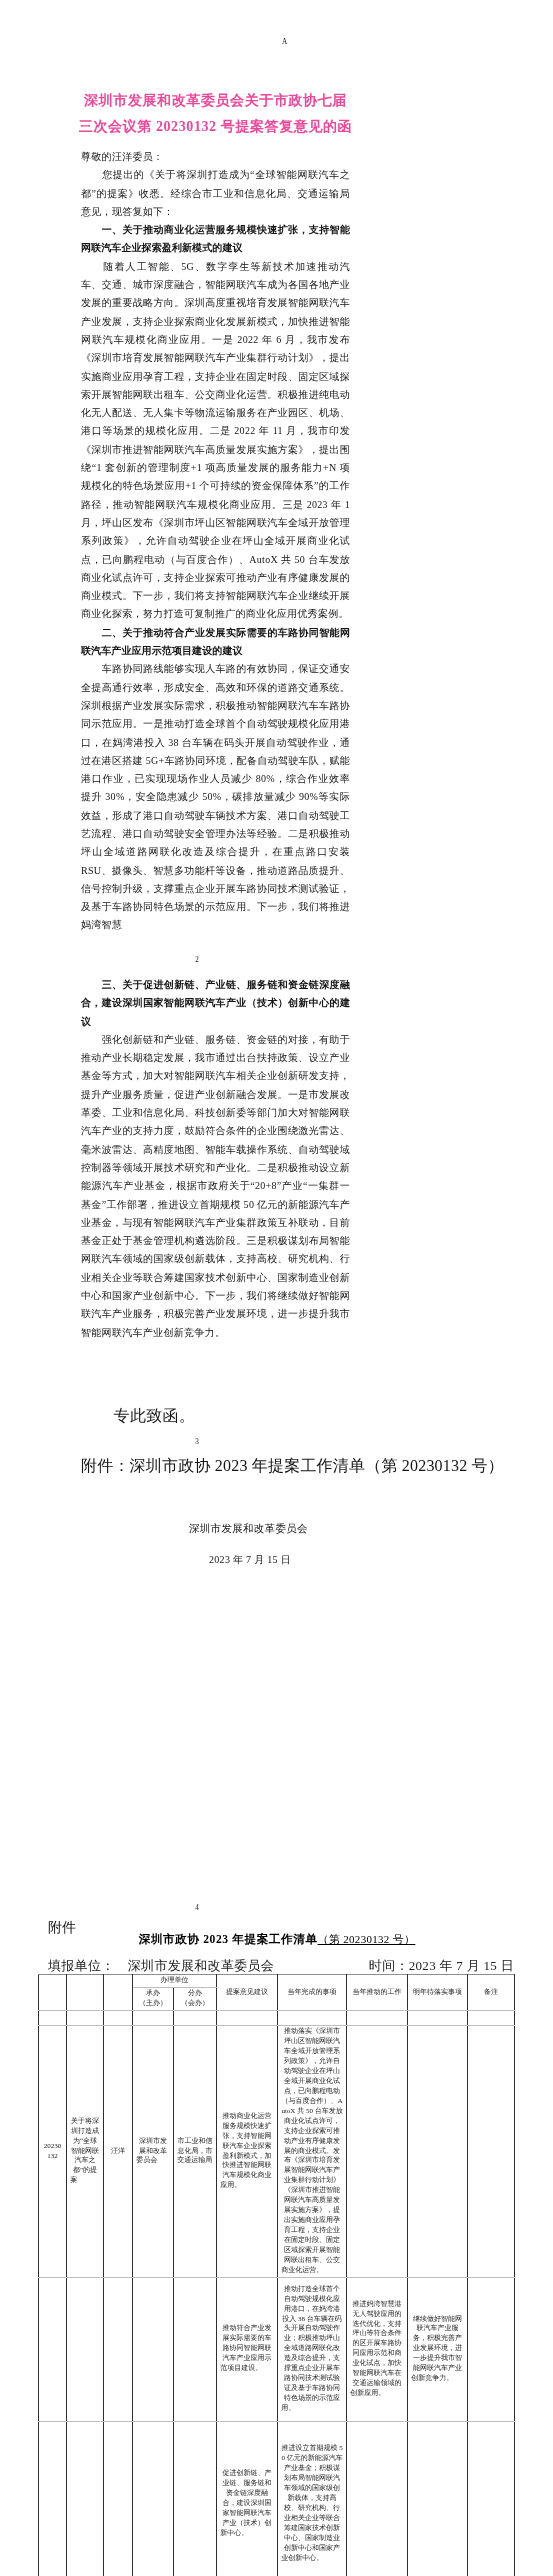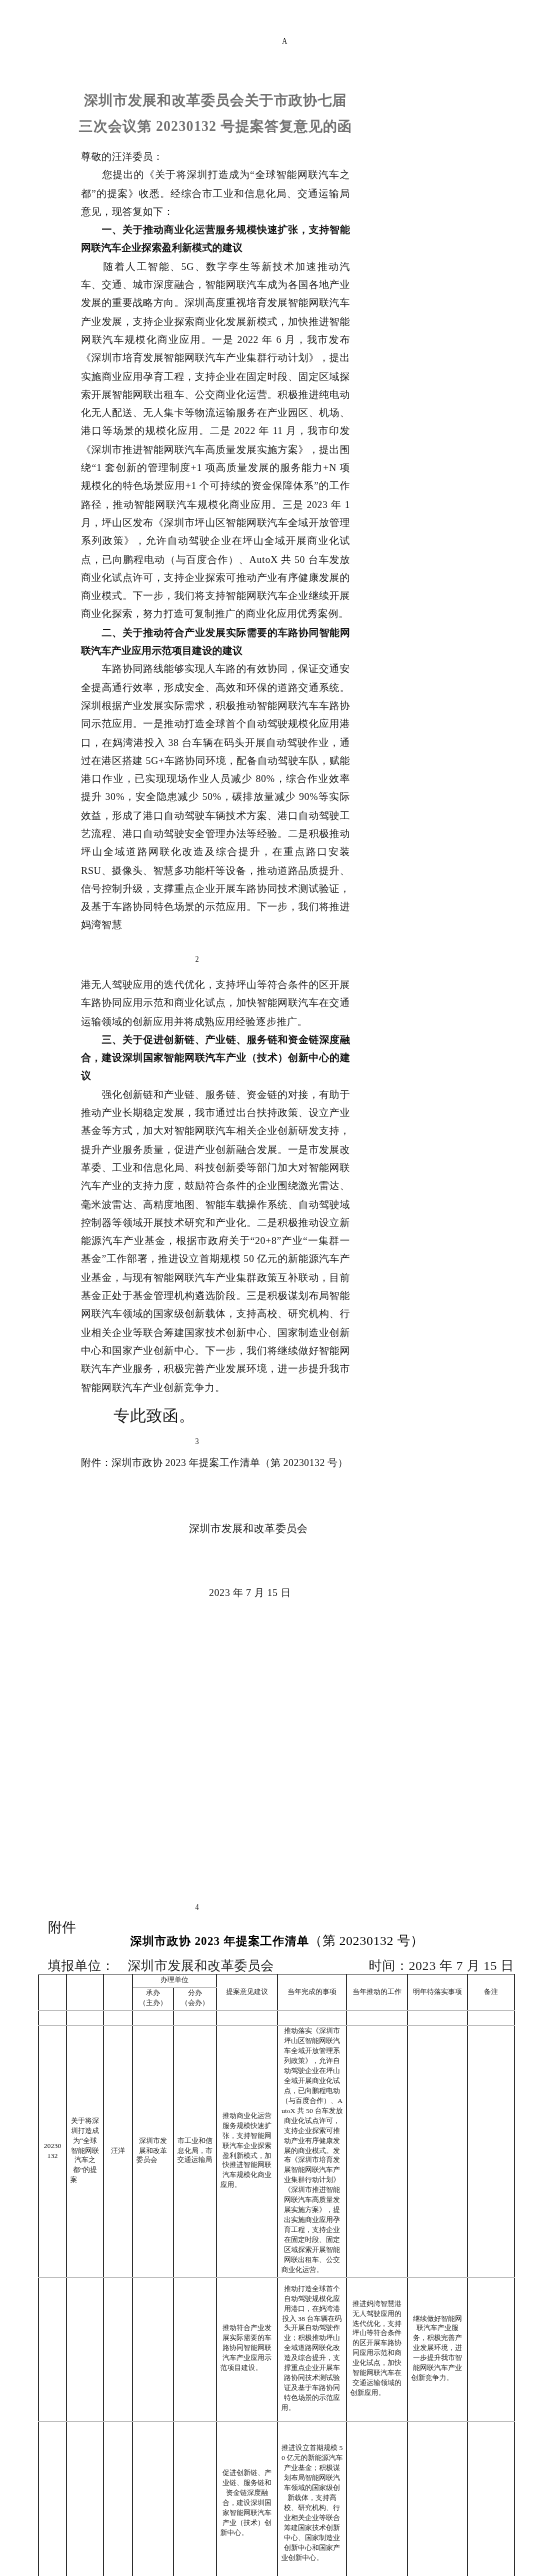--- a/index.html
+++ b/index.html
@@ -2,38 +2,38 @@
 <html style="font-size:8.9px"><head>
 <meta charset="utf-8">
 <style>
   html,body{margin:0;padding:0;background:#e8e8e8;}
   .page{position:relative;width:554px;height:2576px;background:#ffffff;margin:0 auto;
         font-family:"Liberation Serif",serif;color:#151515;overflow:hidden;}
   .abs{position:absolute;}
   
   .marker-a{left:282px;top:38px;font-size:7.2px;color:#000;}
   .title{left:66px;top:88px;width:299px;text-align:center;font-weight:700;
-         font-size:14px;line-height:26px;color:#737373;letter-spacing:0.6px;}
+         font-size:14px;line-height:26px;color:#ec4899;letter-spacing:0.6px;}
   .bodyblock{left:81px;width:269px;font-size:10px;line-height:18.3px;letter-spacing:0.3px;
              text-align:justify;}
   .bodyblock p{margin:0;padding:0;}
   .sec-head{font-family:"Liberation Sans",sans-serif;font-weight:700;letter-spacing:0.1px;}
   .body1{top:148px;}
   .body2{top:976px;}
   .closing{left:81px;top:1406px;font-size:16px;letter-spacing:0.3px;}
   .pagenum{width:22px;left:186px;text-align:center;font-size:7.2px;color:#222;}
   .pn2{top:956px;} .pn3{top:1438px;} .pn4{top:1904px;}
-  .attach-note{left:81px;top:1456px;font-size:10px;letter-spacing:0.2px;}
+  .attach-note{left:81px;top:1456px;font-size:16px;letter-spacing:0.2px;}
   .signer{left:189px;top:1522px;font-size:10.5px;letter-spacing:0.3px;}
-  .sign-date{left:209px;top:1586px;font-size:10px;letter-spacing:0.3px;}
+  .sign-date{left:209px;top:1553px;font-size:10px;letter-spacing:0.3px;}
   
   .fj-label{left:48px;top:1919px;font-family:"Liberation Sans",sans-serif;font-size:14px;color:#111;}
   .att-title{left:0;top:1932px;width:554px;text-align:center;color:#000;}
   .att-title .main{font-weight:700;font-size:11.6px;letter-spacing:0.6px;}
-  .att-title .no{font-size:13px;letter-spacing:0.3px;}
+  .att-title .no{font-size:11px;letter-spacing:0.3px;text-decoration:underline;}
   .form-meta{left:48px;top:1957px;width:466px;display:flex;justify-content:space-between;
              font-size:13px;color:#222;letter-spacing:0.3px;text-align:right;}
   
   table.sheet{position:absolute;left:38px;top:1974px;width:475px;border-collapse:collapse;
               table-layout:fixed;font-size:7px;line-height:1.42;color:#222;}
   table.sheet td{border-left:0.6px solid #2e2e2e;border-right:0.6px solid #2e2e2e;
                  border-top:0.6px solid #bdbdbd;border-bottom:0.6px solid #bdbdbd;
                  padding:1.1px 3.3px;vertical-align:middle;text-align:center;
                  word-break:break-all;overflow:hidden;}
   table.sheet tr:first-child td{border-top:0.6px solid #8d8d8d;}
@@ -63,21 +63,20 @@
     <p>　　您提出的《关于将深圳打造成为“全球智能网联汽车之都”的提案》收悉。经综合市工业和信息化局、交通运输局意见，现答复如下：</p>
     <p class="sec-head">　　一、关于推动商业化运营服务规模快速扩张，支持智能网联汽车企业探索盈利新模式的建议</p>
     <p>　　随着人工智能、5G、数字孪生等新技术加速推动汽车、交通、城市深度融合，智能网联汽车成为各国各地产业发展的重要战略方向。深圳高度重视培育发展智能网联汽车产业发展，支持企业探索商业化发展新模式，加快推进智能网联汽车规模化商业应用。一是 2022 年 6 月，我市发布《深圳市培育发展智能网联汽车产业集群行动计划》，提出实施商业应用孕育工程，支持企业在固定时段、固定区域探索开展智能网联出租车、公交商业化运营。积极推进纯电动化无人配送、无人集卡等物流运输服务在产业园区、机场、港口等场景的规模化应用。二是 2022 年 11 月，我市印发《深圳市推进智能网联汽车高质量发展实施方案》，提出围绕“1 套创新的管理制度+1 项高质量发展的服务能力+N 项规模化的特色场景应用+1 个可持续的资金保障体系”的工作路径，推动智能网联汽车规模化商业应用。三是 2023 年 1 月，坪山区发布《深圳市坪山区智能网联汽车全域开放管理系列政策》，允许自动驾驶企业在坪山全域开展商业化试点，已向鹏程电动（与百度合作）、AutoX 共 50 台车发放商业化试点许可，支持企业探索可推动产业有序健康发展的商业模式。下一步，我们将支持智能网联汽车企业继续开展商业化探索，努力打造可复制推广的商业化应用优秀案例。</p>
     <p class="sec-head">　　二、关于推动符合产业发展实际需要的车路协同智能网联汽车产业应用示范项目建设的建议</p>
     <p>　　车路协同路线能够实现人车路的有效协同，保证交通安全提高通行效率，形成安全、高效和环保的道路交通系统。深圳根据产业发展实际需求，积极推动智能网联汽车车路协同示范应用。一是推动打造全球首个自动驾驶规模化应用港口，在妈湾港投入 38 台车辆在码头开展自动驾驶作业，通过在港区搭建 5G+车路协同环境，配备自动驾驶车队，赋能港口作业，已实现现场作业人员减少 80%，综合作业效率提升 30%，安全隐患减少 50%，碳排放量减少 90%等实际效益，形成了港口自动驾驶车辆技术方案、港口自动驾驶工艺流程、港口自动驾驶安全管理办法等经验。二是积极推动坪山全域道路网联化改造及综合提升，在重点路口安装 RSU、摄像头、智慧多功能杆等设备，推动道路品质提升、信号控制升级，支撑重点企业开展车路协同技术测试验证，及基于车路协同特色场景的示范应用。下一步，我们将推进妈湾智慧</p>
   </div>
 
   <div class="abs pagenum pn2">2</div>
 
   <div class="abs bodyblock body2">
-    <p>港无人驾驶应用的迭代优化，支持坪山等符合条件的区开展车路协同应用示范和商业化试点，加快智能网联汽车在交通运输领域的创新应用并将成熟应用经验逐步推广。</p>
     <p class="sec-head">　　三、关于促进创新链、产业链、服务链和资金链深度融合，建设深圳国家智能网联汽车产业（技术）创新中心的建议</p>
     <p>　　强化创新链和产业链、服务链、资金链的对接，有助于推动产业长期稳定发展，我市通过出台扶持政策、设立产业基金等方式，加大对智能网联汽车相关企业创新研发支持，提升产业服务质量，促进产业创新融合发展。一是市发展改革委、工业和信息化局、科技创新委等部门加大对智能网联汽车产业的支持力度，鼓励符合条件的企业围绕激光雷达、毫米波雷达、高精度地图、智能车载操作系统、自动驾驶域控制器等领域开展技术研究和产业化。二是积极推动设立新能源汽车产业基金，根据市政府关于“20+8”产业“一集群一基金”工作部署，推进设立首期规模 50 亿元的新能源汽车产业基金，与现有智能网联汽车产业集群政策互补联动，目前基金正处于基金管理机构遴选阶段。三是积极谋划布局智能网联汽车领域的国家级创新载体，支持高校、研究机构、行业相关企业等联合筹建国家技术创新中心、国家制造业创新中心和国家产业创新中心。下一步，我们将继续做好智能网联汽车产业服务，积极完善产业发展环境，进一步提升我市智能网联汽车产业创新竞争力。</p>
   </div>
 
   <div class="abs closing">　　专此致函。</div>
 
   <div class="abs pagenum pn3">3</div>
 
   <div class="abs attach-note">附件：深圳市政协 2023 年提案工作清单（第 20230132 号）</div>
 

